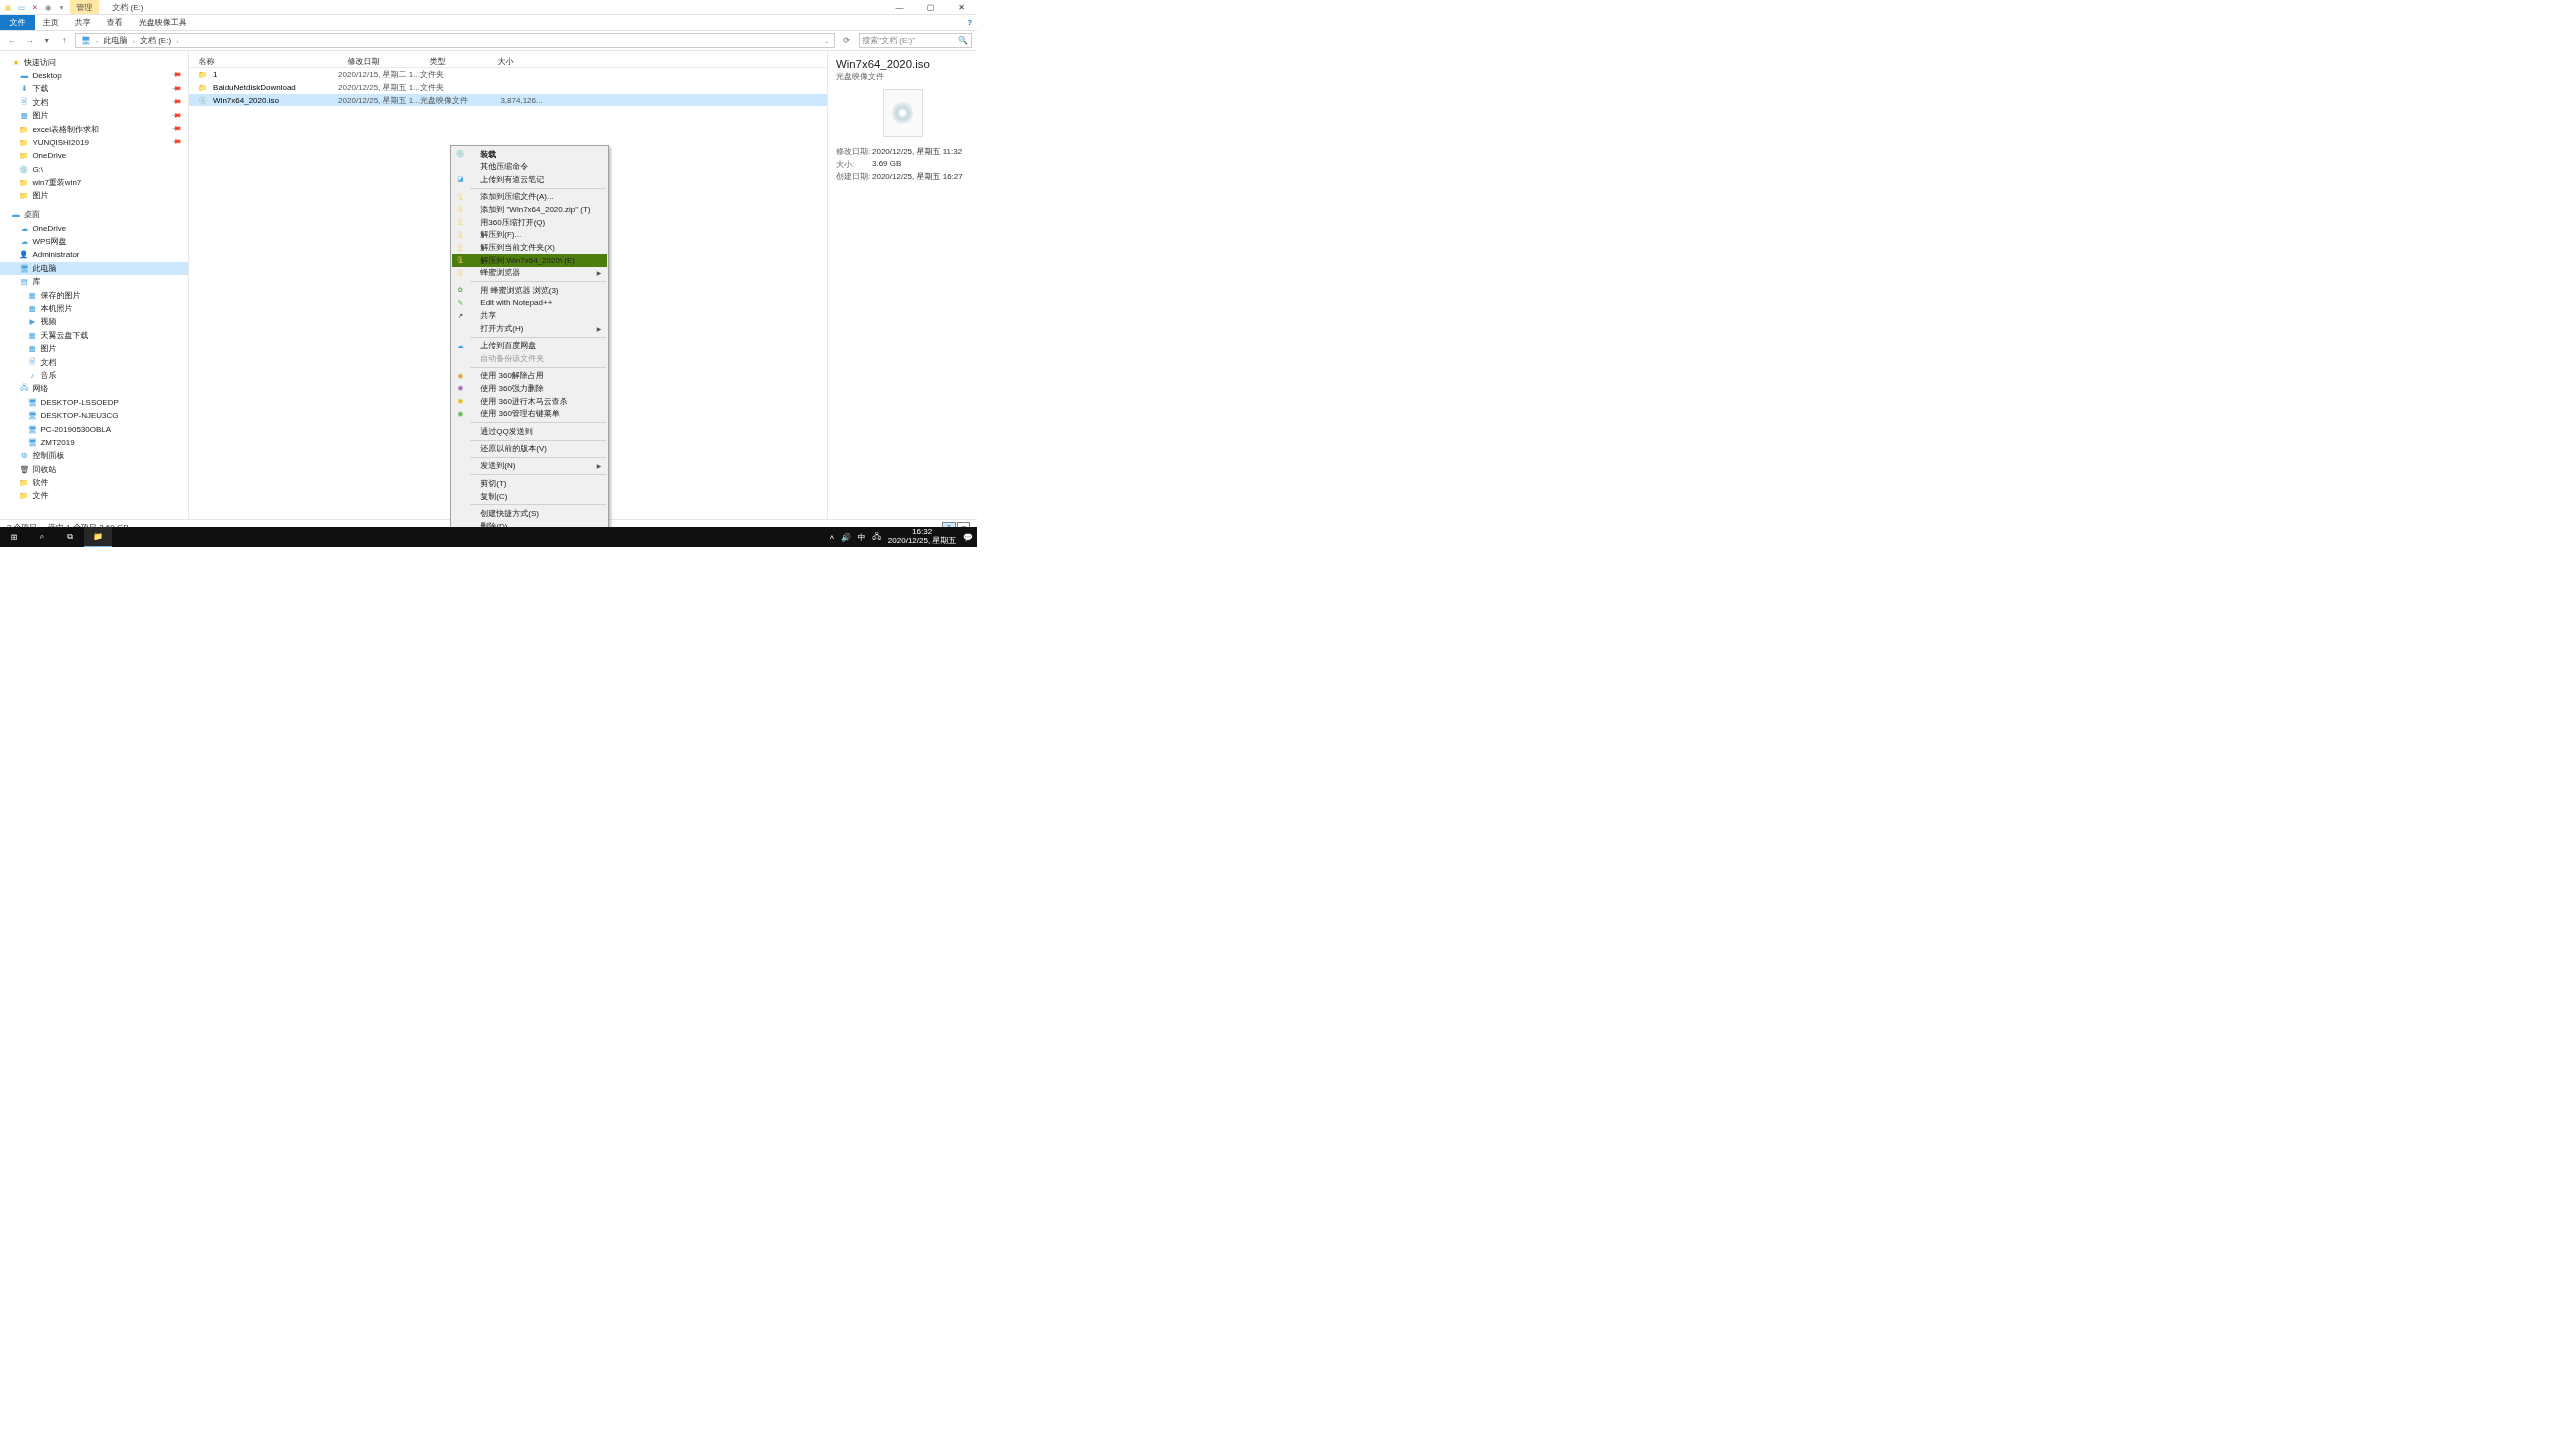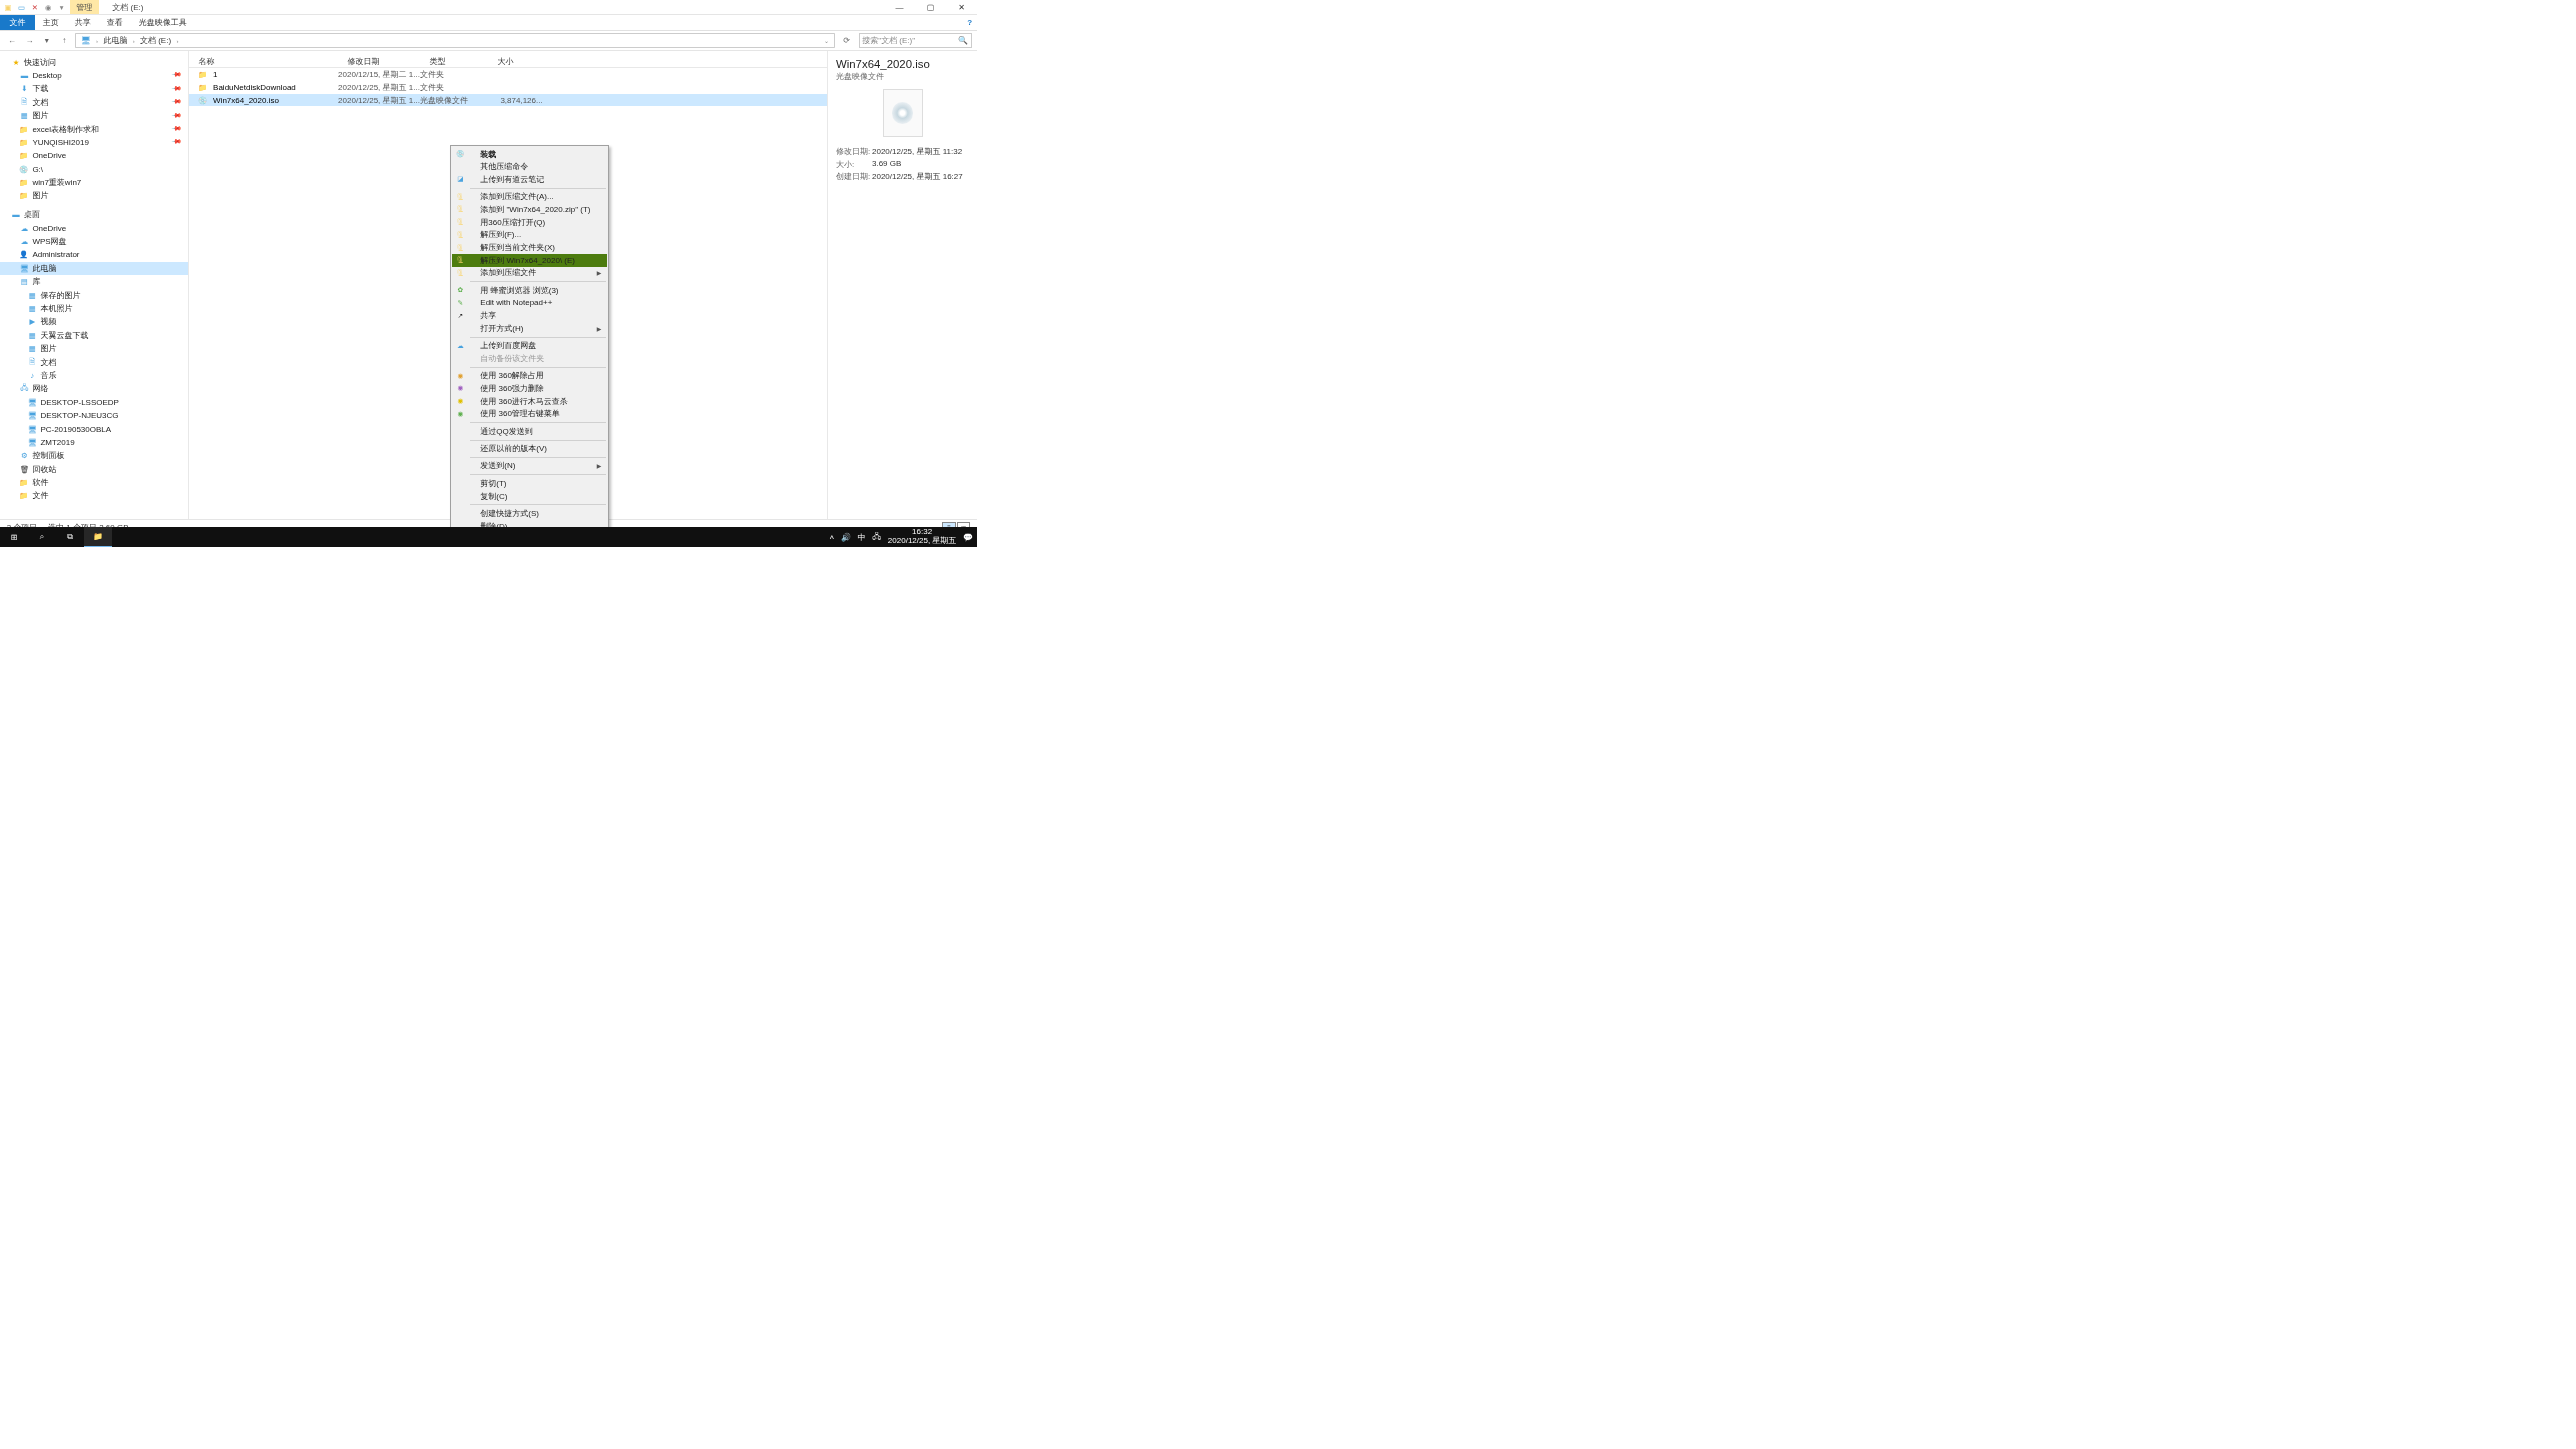--- a/index.html
+++ b/index.html
@@ -328,21 +328,21 @@
       <div class="mi">
           <span class="mi-ico fld">🗜</span>
           <span>解压到当前文件夹(X)</span>
         </div>
       <div class="mi hl">
           <span class="mi-ico fld">🗜</span>
           <span>解压到 Win7x64_2020\ (E)</span>
         </div>
       <div class="mi">
           <span class="mi-ico fld">🗜</span>
-          <span>添加到压缩文件</span>
+          <span>蜂蜜浏览器</span>
           <span class="mi-arr">▶</span>
         </div>
       <div class="sep"></div>
       <div class="mi">
           <span class="mi-ico grn">✿</span>
           <span>用 蜂蜜浏览器 浏览(3)</span>
         </div>
       <div class="mi">
           <span class="mi-ico grn">✎</span>
           <span>Edit with Notepad++</span>

